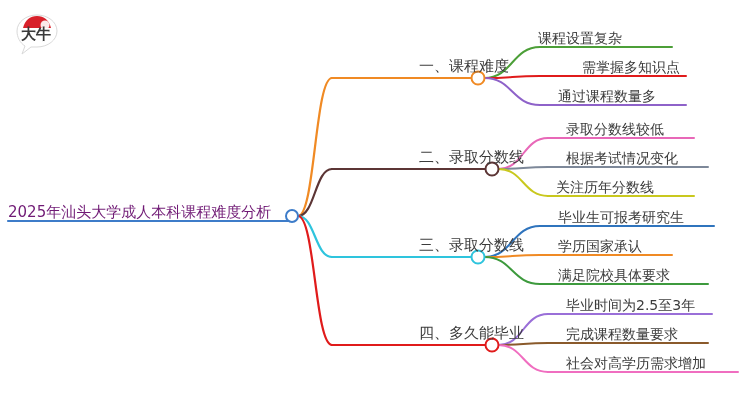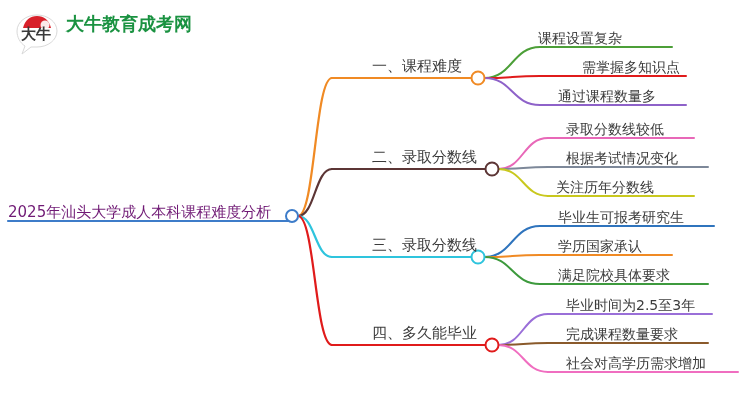--- a/index.html
+++ b/index.html
@@ -73,38 +73,38 @@
   }
   #root-label {
     font-size: 15px;
     color: #701a75;
     left: 8px;
     top: 203px;
   }
   .branch-label {
     font-size: 15px;
     color: #3b3b3b;
+    margin-left: 47px;
   }
   .leaf-label {
     font-size: 14px;
     color: #3b3b3b;
   }
 </style>
 </head>
 <body>
 
 <div id="logo">
   <svg id="logo-mark" viewBox="0 0 46 44">
     <path d="M23 3 C34 3 43 10 43 19 C43 28 34 35 23 35 L17 35 L8 42 L11 34 C6 31 3 25 3 19 C3 10 12 3 23 3 Z" fill="#ffffff" stroke="#d9d9d9" stroke-width="1"></path>
     <path d="M9 16 C11 8 16 4 23 4 C30 4 35 8 37 16 Z" fill="#d8202a"></path>
     <circle cx="31" cy="13" r="4.5" fill="#ffffff" opacity="0.9"></circle>
     <text x="22" y="27" font-family="DejaVu Sans, sans-serif" font-size="15" font-weight="bold" fill="#3b3b3b" text-anchor="middle">大牛</text>
   </svg>
   <div id="logo-text-wrap">
-    <div class="logo-cn">大牛教育成考网</div>
   </div>
 </div>
 
 <svg id="map-canvas" viewBox="0 0 750 410">
   <g id="connectors-layer">
       <path d="M 298 216 C 315 216, 315 78, 332 78" fill="none" stroke="#f08a24" stroke-width="2.2" stroke-linecap="round"></path>
       <path d="M 484.5 78 C 512.25 78, 512.25 47, 540 47" fill="none" stroke="#4c9f38" stroke-width="2" stroke-linecap="round"></path>
       <path d="M 484.5 78 C 512.25 78, 512.25 76, 540 76" fill="none" stroke="#e01b1b" stroke-width="2" stroke-linecap="round"></path>
       <path d="M 484.5 78 C 512.25 78, 512.25 105, 540 105" fill="none" stroke="#8e62c9" stroke-width="2" stroke-linecap="round"></path>
       <path d="M 298 216 C 315 216, 315 169, 332 169" fill="none" stroke="#5c3535" stroke-width="2.2" stroke-linecap="round"></path>

